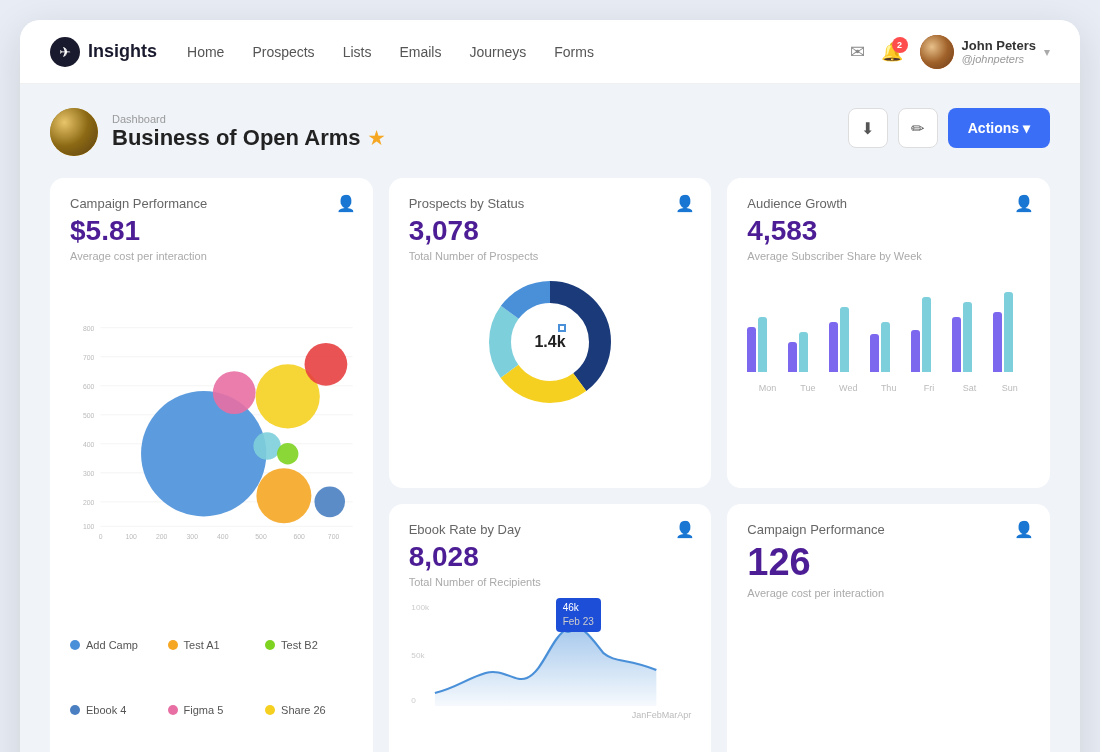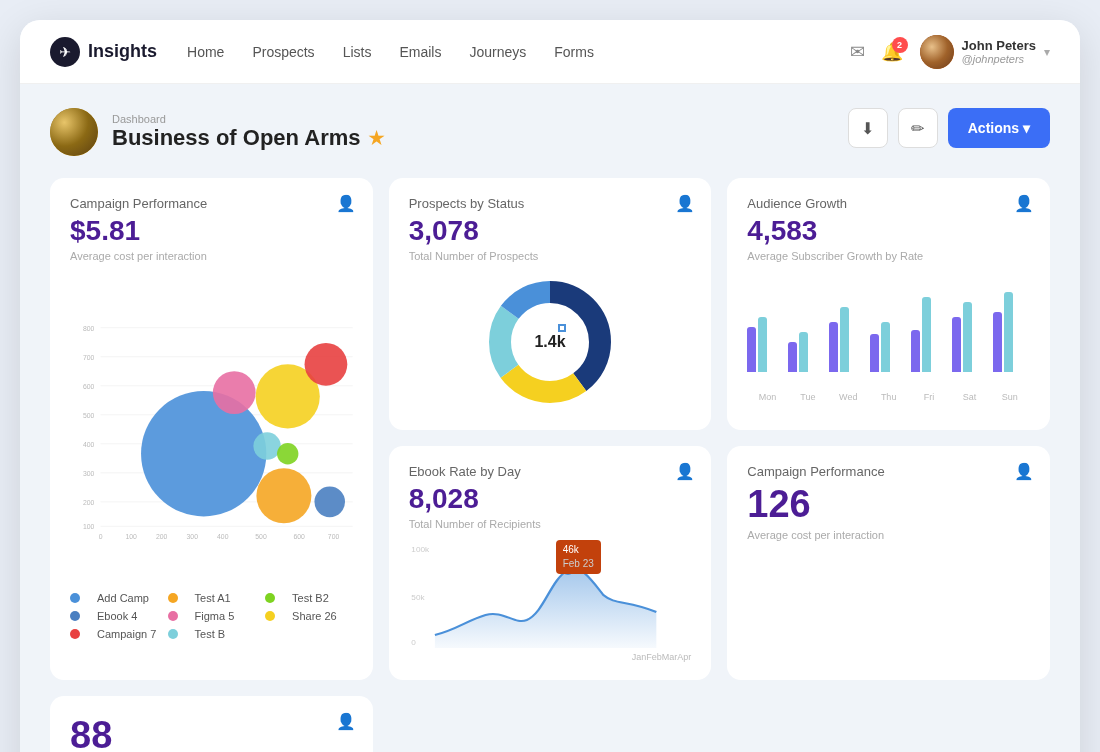--- a/index.html
+++ b/index.html
@@ -213,23 +213,24 @@
     }
     .chart-legend {
       display: grid;
       grid-template-columns: 1fr 1fr 1fr;
       gap: 6px 10px;
       margin-top: 10px;
     }
     .legend-item {
       display: flex;
       align-items: center;
-      gap: 17px;
+      gap: 6px;
       font-size: 11px;
       color: #555;
+      margin-top: 47px;
     }
     .legend-dot {
       width: 10px; height: 10px;
       border-radius: 50%;
       flex-shrink: 0;
     }
 
     
     .donut-wrap {
       display: flex;
@@ -259,21 +260,21 @@
       gap: 2px;
       align-items: flex-end;
       flex: 1;
     }
     .bar {
       border-radius: 3px 3px 0 0;
     }
     .bar-labels {
       display: flex;
       gap: 0;
-      margin-top: 20px;
+      margin-top: 11px;
     }
     .bar-label {
       font-size: 9px;
       color: #bbb;
       flex: 1;
       text-align: center;
     }
 
     
     .area-chart {
@@ -463,21 +464,21 @@
           <div class="donut-label">1.4k</div>
 
           <div style="position:absolute;top:52px;left:calc(50% + 8px);width:8px;height:8px;background:white;border:2px solid #4a90d9;border-radius:50;"></div>
         </div>
       </div>
 
       <div class="card">
         <span class="card-user-icon">👤</span>
         <div class="card-title">Audience Growth</div>
         <div class="card-value">4,583</div>
-        <div class="card-sub">Average Subscriber Growth by Rate</div>
+        <div class="card-sub">Average Subscriber Share by Week</div>
         <div class="bar-chart">
 
           <div class="bar-group">
             <div class="bar" style="background:#7b68ee;width:9px;height:45px;"></div>
             <div class="bar" style="background:#7dcfdb;width:9px;height:55px;"></div>
           </div>
           <div class="bar-group">
             <div class="bar" style="background:#7b68ee;width:9px;height:30px;"></div>
             <div class="bar" style="background:#7dcfdb;width:9px;height:40px;"></div>
           </div>
@@ -531,21 +532,21 @@
             <text x="2" y="60" font-size="7" fill="#ccc">50k</text>
             <text x="2" y="105" font-size="7" fill="#ccc">0</text>
 
             <path d="M 22 95 C 40 90 50 80 65 75 C 80 70 90 85 100 80 C 115 72 120 40 135 30 C 145 23 155 40 165 55 C 175 65 185 60 210 72 L 210 108 L 22 108 Z" fill="url(#areaGrad)" stroke="none"></path>
 
             <path d="M 22 95 C 40 90 50 80 65 75 C 80 70 90 85 100 80 C 115 72 120 40 135 30 C 145 23 155 40 165 55 C 175 65 185 60 210 72" fill="none" stroke="#4a90d9" stroke-width="2"></path>
 
             <circle cx="135" cy="30" r="4" fill="white" stroke="#4a90d9" stroke-width="2"></circle>
           </svg>
           
-          <div style="position:absolute;top:0px;left:52%;background:#c2410c;color:white;font-size:10px;padding:3px 7px;border-radius:4px;line-height:1.4;">
+          <div style="position:absolute;top:0px;left:52%;background:#1d4ed8;color:white;font-size:10px;padding:3px 7px;border-radius:4px;line-height:1.4;">
             <span>46k</span><br>
             <span style="font-size:10px;color:#ccc;">Feb 23</span>
           </div>
         </div>
         <div class="area-x-labels">
           <span class="area-x-label">Jan</span>
           <span class="area-x-label">Feb</span>
           <span class="area-x-label">Mar</span>
           <span class="area-x-label">Apr</span>
         </div>

